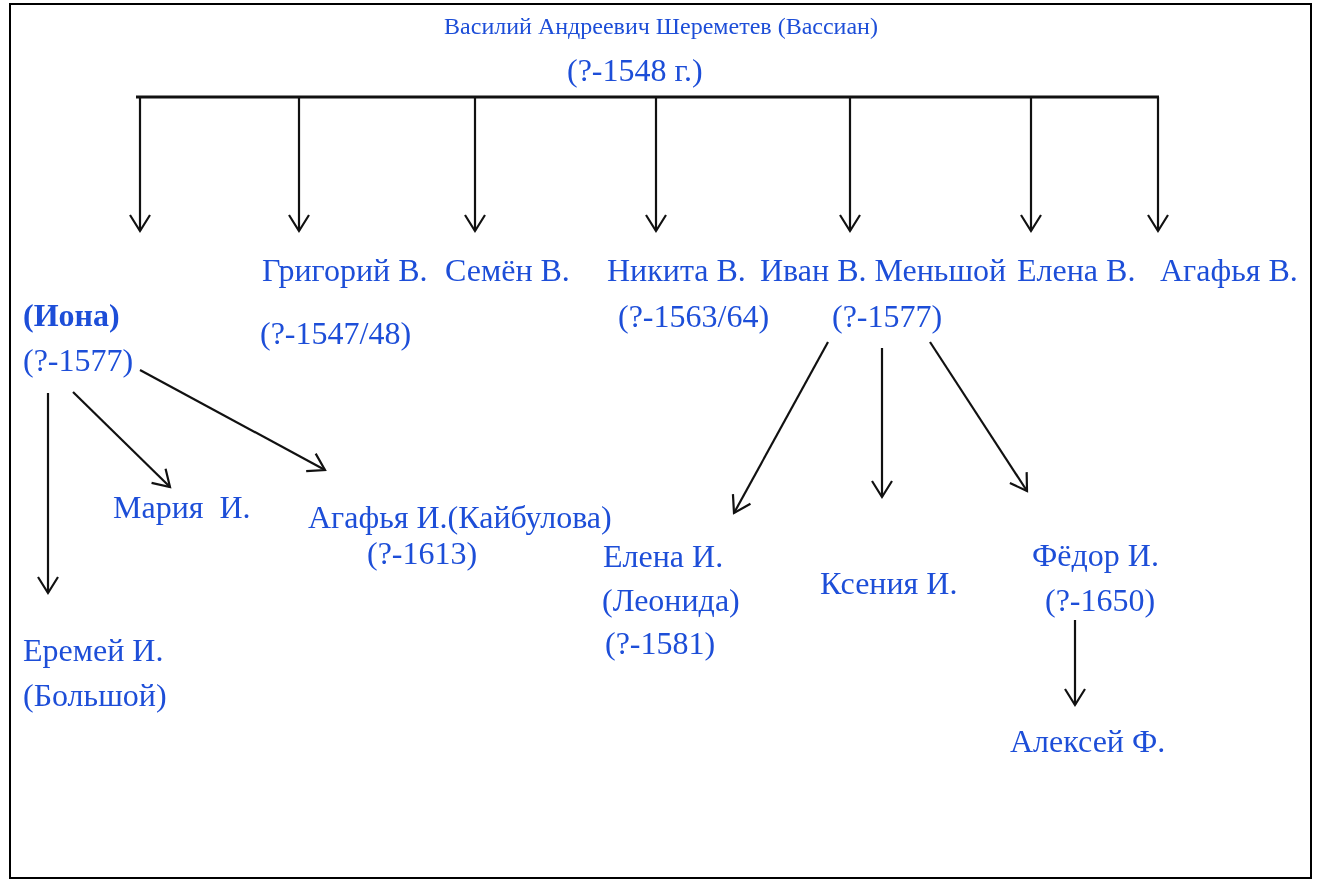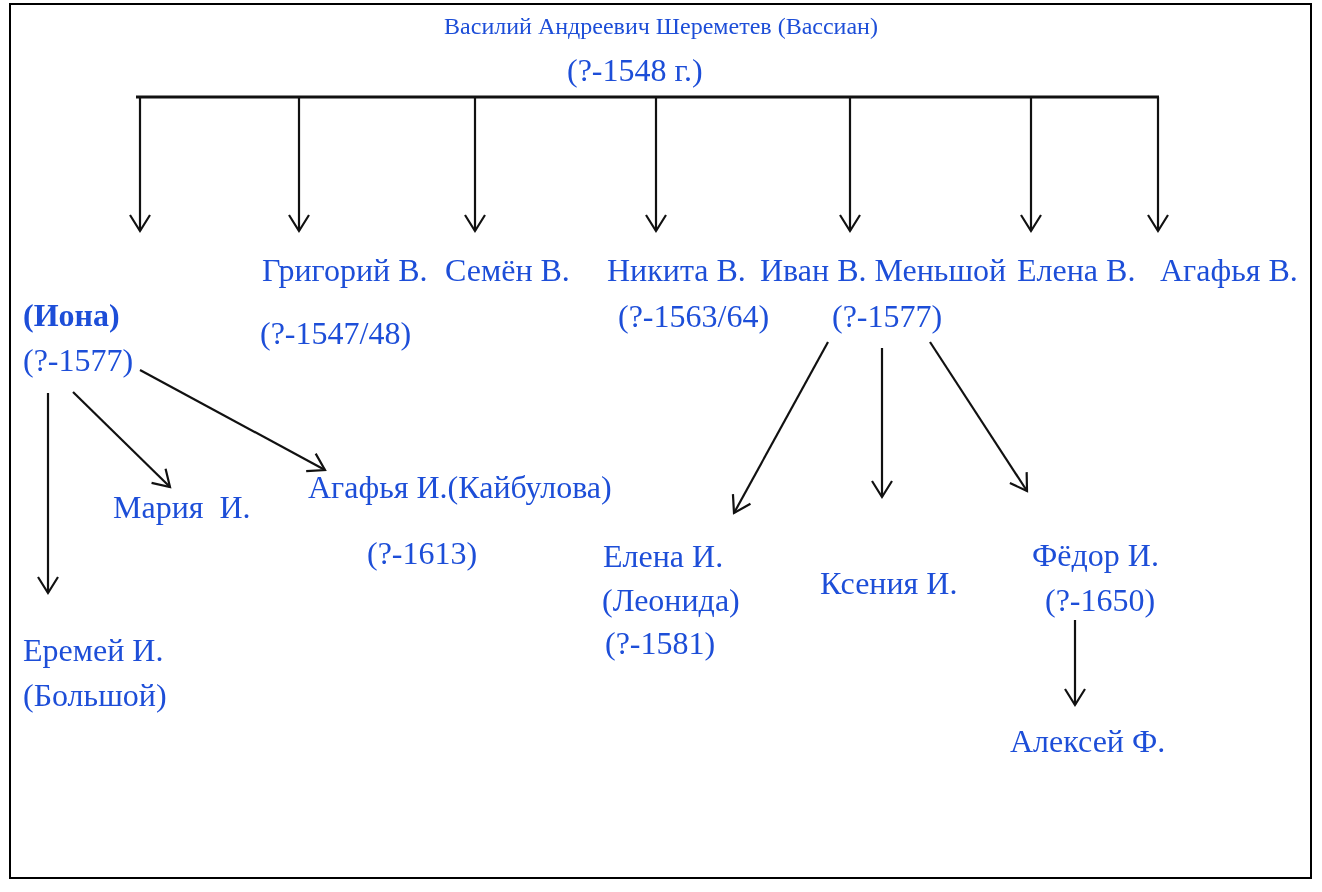--- a/index.html
+++ b/index.html
@@ -92,21 +92,21 @@
   <div class="txt" style="left:618px; top:303px;">(?-1563/64)</div>
 
   <div class="txt" style="left:760px; top:257px;">Иван В. Меньшой</div>
   <div class="txt" style="left:832px; top:303px;">(?-1577)</div>
 
   <div class="txt" style="left:1017px; top:257px;">Елена В.</div>
   <div class="txt" style="left:1160px; top:257px;">Агафья В.</div>
 
   <div class="txt" style="left:113px; top:494px;">Мария  И.</div>
 
-  <div class="txt" style="left:308px; top:474px;">Агафья И.(Кайбулова)</div>
+  <div class="txt" style="left:308px; top:504px;">Агафья И.(Кайбулова)</div>
   <div class="txt" style="left:367px; top:540px;">(?-1613)</div>
 
   <div class="txt" style="left:23px; top:637px;">Еремей И.</div>
   <div class="txt" style="left:23px; top:682px;">(Большой)</div>
 
   <div class="txt" style="left:603px; top:543px;">Елена И.</div>
   <div class="txt" style="left:602px; top:587px;">(Леонида)</div>
   <div class="txt" style="left:605px; top:630px;">(?-1581)</div>
 
   <div class="txt" style="left:820px; top:543px;margin-top:27px;">Ксения И.</div>

